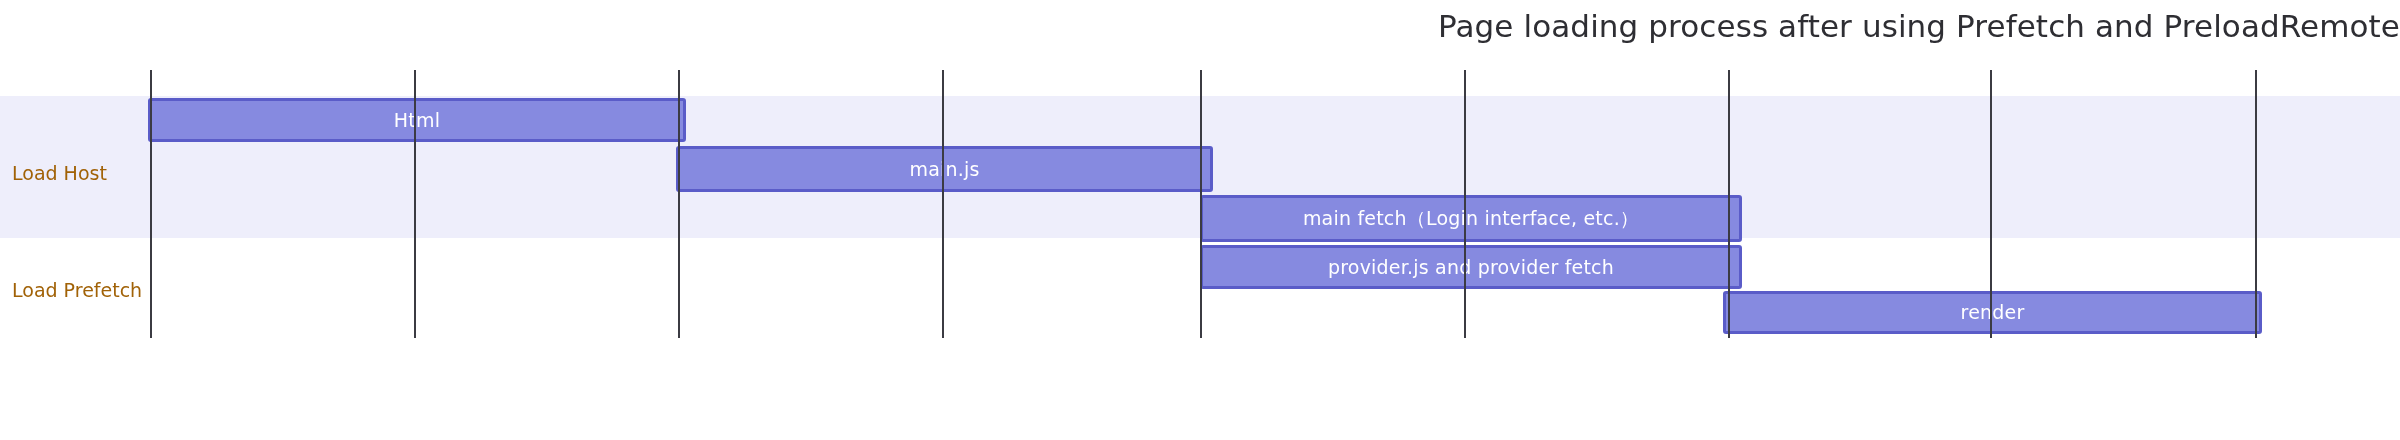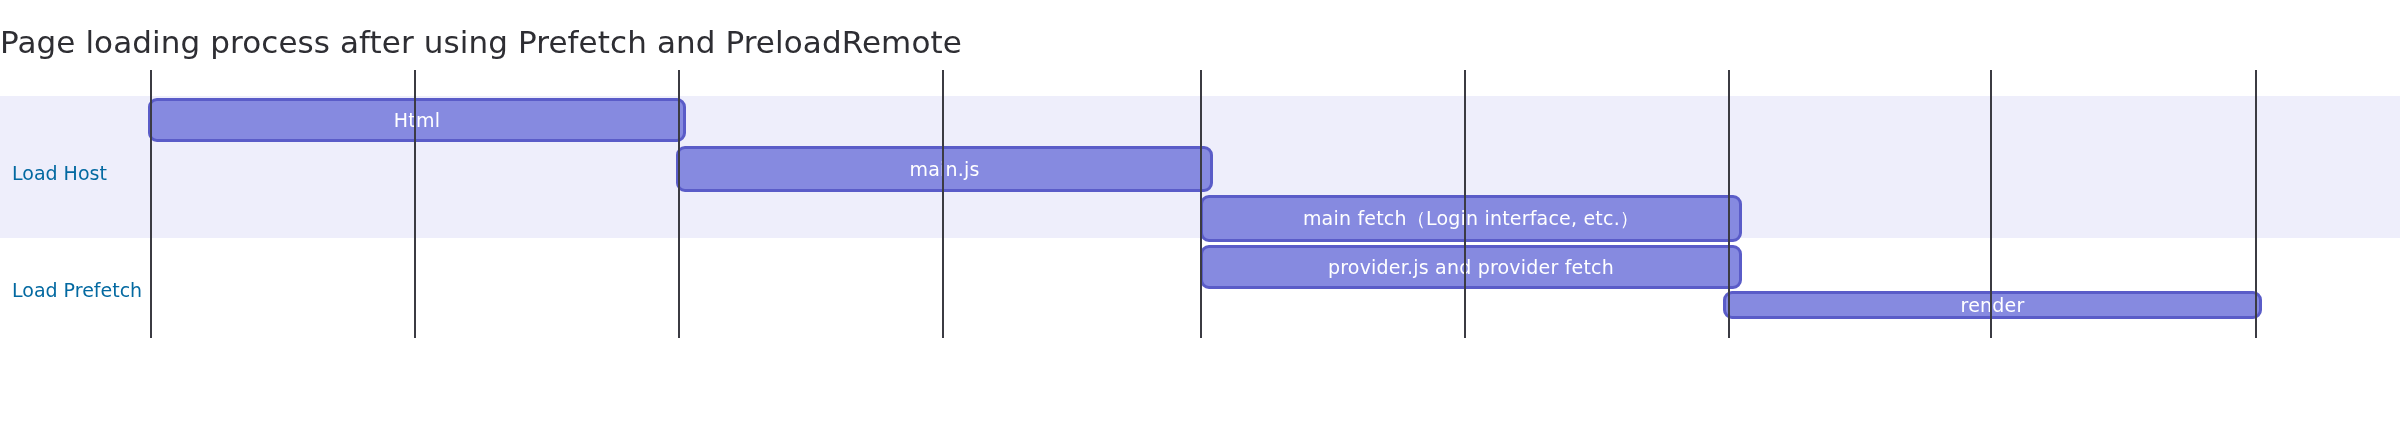--- a/index.html
+++ b/index.html
@@ -15,23 +15,23 @@
     width: 2400px;
     height: 440px;
     overflow: hidden;
     background: #ffffff;
   }
 
   
   .chart-title {
     position: absolute;
     left: 0;
-    top: 24px;
+    top: 8px;
     width: 2400px;
-    text-align: left;
+    text-align: right;
     font-size: 31px;
     font-weight: 400;
     color: #2e2e33;
     letter-spacing: 0.1px;
     white-space: nowrap;
   }
 
   
   .row-band {
     position: absolute;
@@ -47,32 +47,32 @@
     background: #3b3b42;
     top: 70px;
     height: 268px;
   }
 
   
   .row-label {
     position: absolute;
     left: 12px;
     font-size: 19px;
-    color: #0369a1;
+    color: #a16207;
     white-space: nowrap;
     transform: translateY(-50%);
   }
 
   
   .task-bar {
     position: absolute;
     box-sizing: border-box;
     background: #868ae0;
     border: 3px solid #5a5cc8;
-    border-radius: 9px;
+    border-radius: 3px;
     display: flex;
     align-items: center;
     justify-content: center;
     overflow: visible;
   }
   .task-bar > .task-label {
     font-size: 19px;
     color: #ffffff;
     white-space: nowrap;
     letter-spacing: 0.2px;
@@ -107,21 +107,21 @@
     </div>
 
     <div class="task-bar" style="left:1200px; top:195px; width:542px; height:47px;">
       <span class="task-label">main fetch（Login interface, etc.）</span>
     </div>
 
     <div class="task-bar" style="left:1200px; top:245px; width:542px; height:44px;">
       <span class="task-label">provider.js and provider fetch</span>
     </div>
 
-    <div class="task-bar" style="left:1723px; top:291px; width:539px; height:28px;">
+    <div class="task-bar" style="left:1723px; top:291px; width:539px; height:43px;">
       <span class="task-label">render</span>
     </div>
 
   </div>
 
   <div class="grid-layer">
     <div class="gridline" style="left:150px;"></div>
     <div class="gridline" style="left:414px;"></div>
     <div class="gridline" style="left:678px;"></div>
     <div class="gridline" style="left:942px;"></div>

